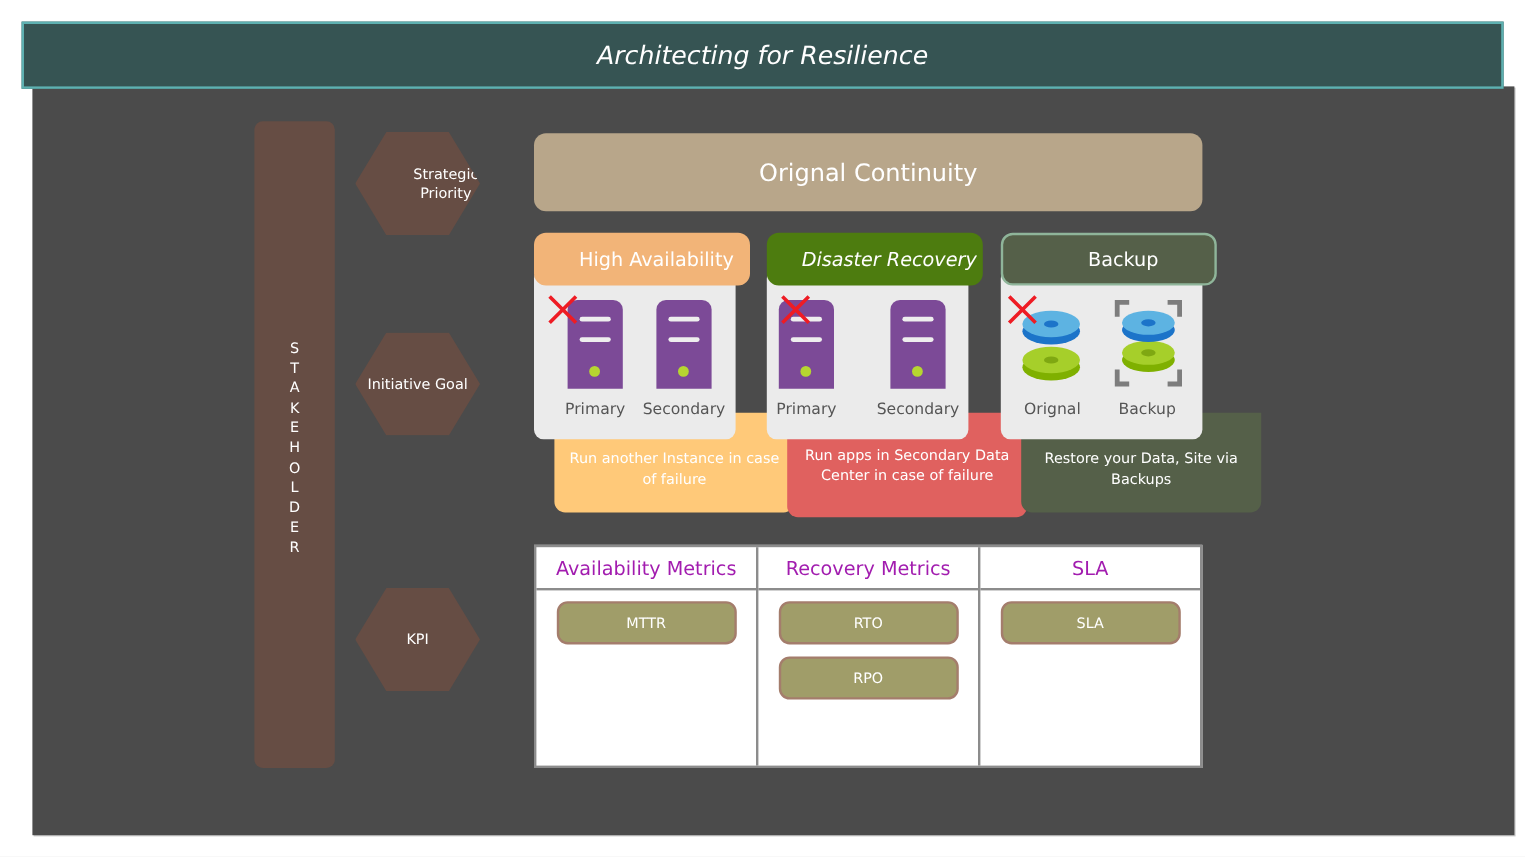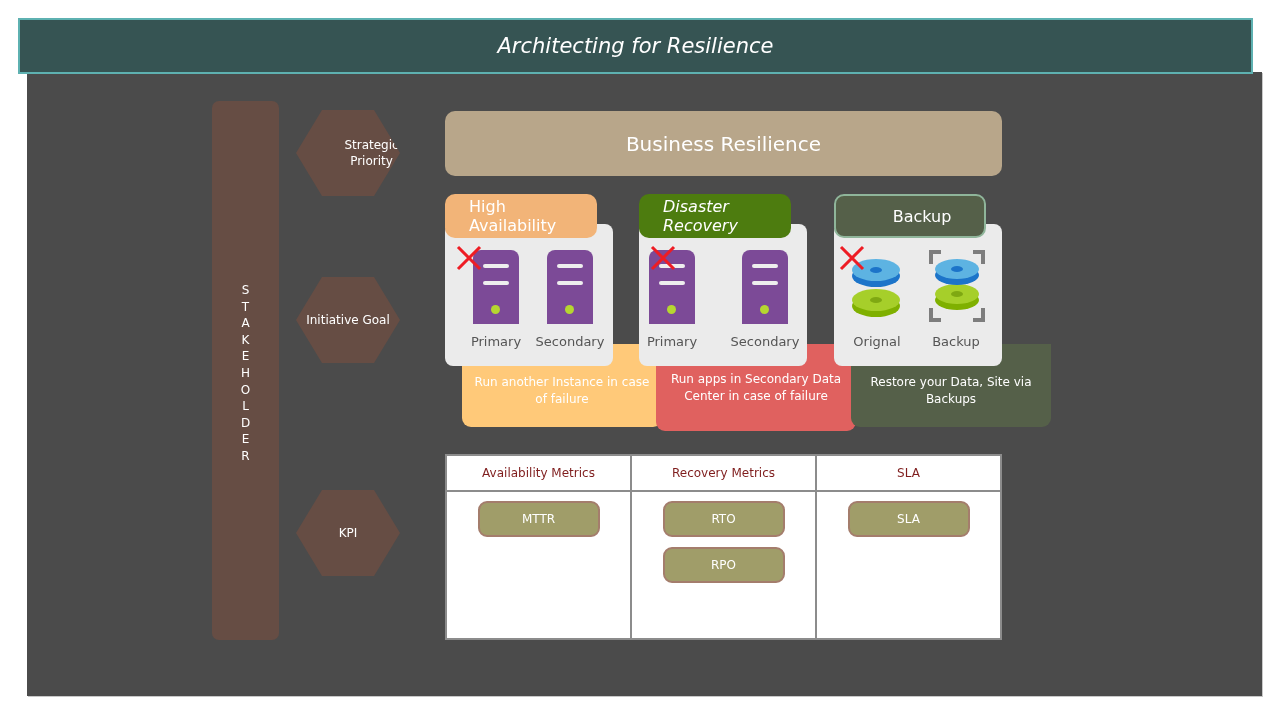--- a/index.html
+++ b/index.html
@@ -16,38 +16,38 @@
 
   .hex { position: absolute; left: 296px; width: 104px; height: 86px; background: #664d44;
          clip-path: polygon(25% 0, 75% 0, 100% 50%, 75% 100%, 25% 100%, 0 50%);
          display: flex; align-items: center; justify-content: center; text-align: center; color: #ffffff; font-size: 12px; line-height: 16px; }
 
   .bc { position: absolute; left: 445px; top: 111px; width: 557px; height: 65px; background: #b8a68a; border-radius: 10px;
         display: flex; align-items: center; justify-content: center; color: #ffffff; font-size: 20px; }
 
   .card { position: absolute; top: 194px; width: 168px; }
   .card-body { position: absolute; left: 0; top: 30px; width: 168px; height: 142px; background: #ebebeb; border-radius: 8px; z-index: 2; }
-  .card-head { position: absolute; left: 0; top: 0; width: 152px; height: 44px; border-radius: 10px; z-index: 3;
+  .card-head { position: absolute; left: 0; top: 0; width: 180px; height: 44px; border-radius: 10px; z-index: 3;
                display: flex; align-items: center; justify-content: center; color: #ffffff; font-size: 16px; padding-left: 24px; }
   .card-foot { position: absolute; left: 17px; top: 150px; width: 200px; border-radius: 0 0 9px 9px; z-index: 1;
                display: flex; align-items: flex-start; justify-content: center; text-align: center; color: #ffffff; font-size: 12px; line-height: 17px; padding: 30px 10px 0 10px; }
   .icon-slot { position: absolute; top: 24px; width: 60px; height: 76px; }
   .icon-label { position: absolute; top: 110px; width: 84px; text-align: center; color: #555555; font-size: 13px; }
 
   .server { position: absolute; left: 8px; top: 2px; width: 46px; height: 74px; background: #7c4a97; border-radius: 8px 8px 0 0; }
   .server .bar { position: absolute; left: 10px; width: 26px; height: 4px; background: #eeeeee; border-radius: 2px; }
   .server .led { position: absolute; left: 18px; top: 55px; width: 9px; height: 9px; border-radius: 50%; background: #b6d630; }
 
   .xmark { position: absolute; width: 28px; height: 28px; z-index: 5; }
 
   .metrics { position: absolute; left: 445px; top: 454px; width: 557px; height: 186px; background: #ffffff; border: 2px solid #8c8c8c; display: flex; }
   .col { position: relative; flex: 1; border-right: 2px solid #8c8c8c; }
   .col:last-child { border-right: none; }
-  .col-head { height: 36px; border-bottom: 2px solid #8c8c8c; display: flex; align-items: center; justify-content: center; color: #7f1d1d; font-size: 12px; }
-  .pill { margin: 9px auto 0 auto; width: 122px; height: 36px; background: #a09d69; border: 2px solid #a47d6c; border-radius: 9px;
+  .col-head { height: 36px; border-bottom: 2px solid #8c8c8c; display: flex; align-items: center; justify-content: center; color: #a21caf; font-size: 16px; }
+  .pill { margin: 9px auto 0 auto; width: 150px; height: 36px; background: #a09d69; border: 2px solid #a47d6c; border-radius: 9px;
           display: flex; align-items: center; justify-content: center; color: #ffffff; font-size: 12px; }
   .pill + .pill { margin-top: 10px; }
 </style>
 </head>
 <body>
 
 <div class="panel"></div>
 <div class="header">Architecting for Resilience</div>
 
 <div class="stakeholder" id="stakeholder">
@@ -67,21 +67,21 @@
 <div class="hex" style="top:110px;">
     <span style="width:60px;margin-left:47px;">Strategic Priority</span>
   </div>
 <div class="hex" style="top:277px;">
     <span>Initiative Goal</span>
   </div>
 <div class="hex" style="top:490px;">
     <span>KPI</span>
   </div>
 
-<div class="bc">Business Resilience</div>
+<div class="bc">Orignal Continuity</div>
 
 <div class="card" style="left:445px;">
   <div class="card-head" style="background:#f2b478;">High Availability</div>
   <div class="card-body">
     <div class="icon-slot" style="left:20px;">
       <div class="server">
           <div class="bar" style="top:14px;"></div>
           <div class="bar" style="top:31px;"></div>
           <div class="led"></div>
         </div>

